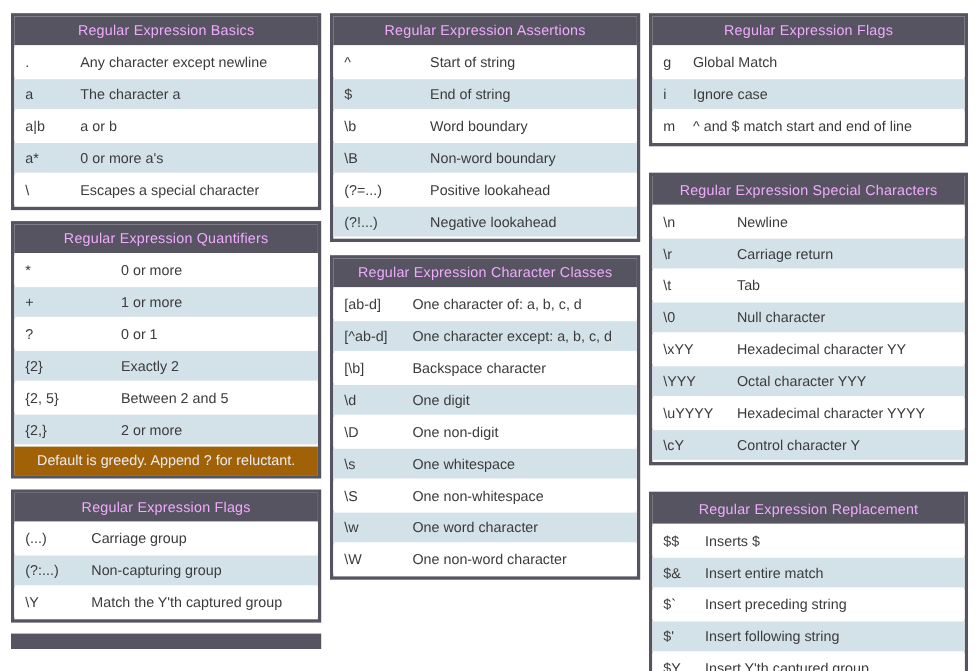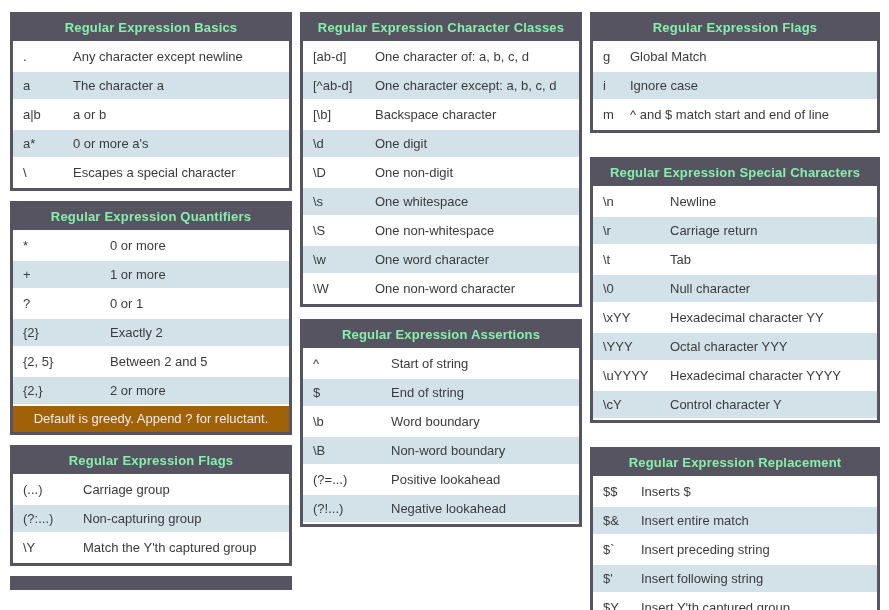--- a/index.html
+++ b/index.html
@@ -19,23 +19,23 @@
     border: 3px solid #555460;
     background: #ffffff;
     box-sizing: border-box;
   }
   #col-left  .table { margin-bottom: 10px; }
   #col-mid   .table { margin-bottom: 12px; }
   #col-right .table { margin-bottom: 24px; }
 
   .thead {
     background: #555460;
-    color: #86efac;
+    color: #f0abfc;
     font-size: 13px;
-    font-weight: bold;
+    font-weight: normal;
     text-align: center;
     height: 26px;
     line-height: 25px;
     letter-spacing: 0.2px;
   }
   .rows { padding-top: 2px; }
   .row {
     display: flex;
     align-items: center;
     height: 27px;
@@ -150,20 +150,50 @@
       </div>
       </div>
   </section>
 
   <div class="cutoff-bar"></div>
 
 </div>
 
 <div class="col" id="col-mid">
 
+  <section class="table t-assert">
+    <div class="thead">Regular Expression Assertions</div>
+    <div class="rows">
+        <div class="row">
+        <span class="sym">^</span>
+        <span class="desc">Start of string</span>
+      </div>
+        <div class="row">
+        <span class="sym">$</span>
+        <span class="desc">End of string</span>
+      </div>
+        <div class="row">
+        <span class="sym">\b</span>
+        <span class="desc">Word boundary</span>
+      </div>
+        <div class="row">
+        <span class="sym">\B</span>
+        <span class="desc">Non-word boundary</span>
+      </div>
+        <div class="row">
+        <span class="sym">(?=...)</span>
+        <span class="desc">Positive lookahead</span>
+      </div>
+        <div class="row">
+        <span class="sym">(?!...)</span>
+        <span class="desc">Negative lookahead</span>
+      </div>
+      </div>
+  </section>
+
   <section class="table t-classes">
     <div class="thead">Regular Expression Character Classes</div>
     <div class="rows">
         <div class="row">
         <span class="sym">[ab-d]</span>
         <span class="desc">One character of: a, b, c, d</span>
       </div>
         <div class="row">
         <span class="sym">[^ab-d]</span>
         <span class="desc">One character except: a, b, c, d</span>
@@ -192,50 +222,20 @@
         <span class="sym">\w</span>
         <span class="desc">One word character</span>
       </div>
         <div class="row">
         <span class="sym">\W</span>
         <span class="desc">One non-word character</span>
       </div>
       </div>
   </section>
 
-  <section class="table t-assert">
-    <div class="thead">Regular Expression Assertions</div>
-    <div class="rows">
-        <div class="row">
-        <span class="sym">^</span>
-        <span class="desc">Start of string</span>
-      </div>
-        <div class="row">
-        <span class="sym">$</span>
-        <span class="desc">End of string</span>
-      </div>
-        <div class="row">
-        <span class="sym">\b</span>
-        <span class="desc">Word boundary</span>
-      </div>
-        <div class="row">
-        <span class="sym">\B</span>
-        <span class="desc">Non-word boundary</span>
-      </div>
-        <div class="row">
-        <span class="sym">(?=...)</span>
-        <span class="desc">Positive lookahead</span>
-      </div>
-        <div class="row">
-        <span class="sym">(?!...)</span>
-        <span class="desc">Negative lookahead</span>
-      </div>
-      </div>
-  </section>
-
 </div>
 
 <div class="col" id="col-right">
 
   <section class="table t-flags">
     <div class="thead">Regular Expression Flags</div>
     <div class="rows">
         <div class="row">
         <span class="sym">g</span>
         <span class="desc">Global Match</span>

